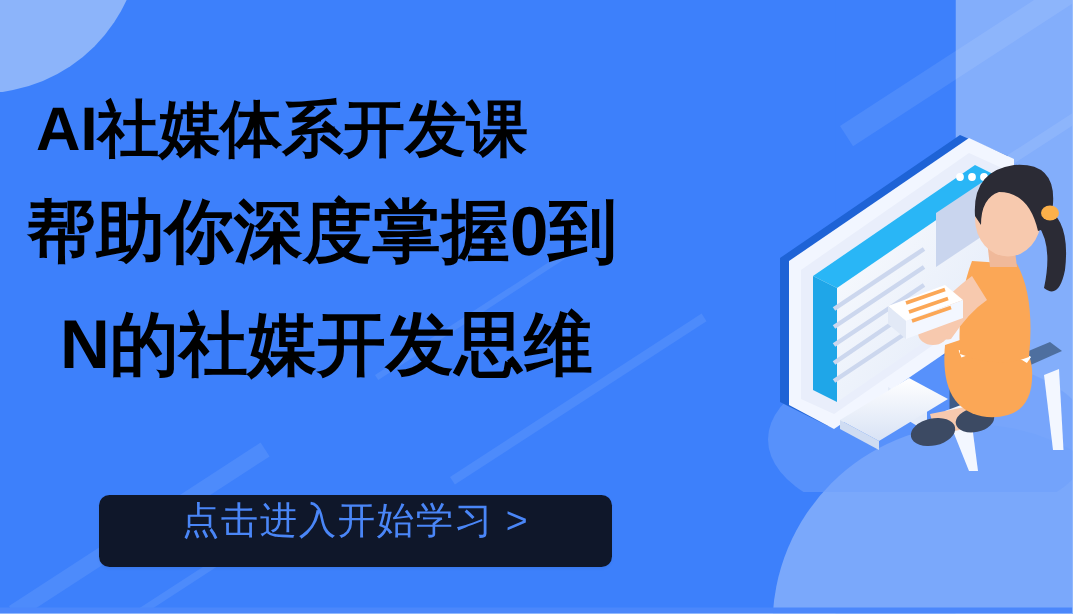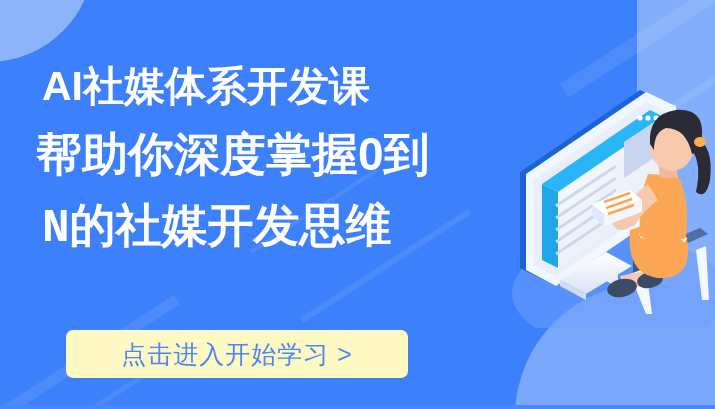--- a/index.html
+++ b/index.html
@@ -72,47 +72,47 @@
   .bottom-band {
     position: absolute;
     left: 0; bottom: 0;
     width: 715px; height: 4px;
     background: #4b87fb;
   }
 
   
   .headline {
     position: absolute;
-    left: 42px;
+    left: 24px;
     top: 66px;
     width: 490px;
-    color: #ffffff;
+    color: #000000;
     font-weight: 700;
     letter-spacing: 0px;
   }
   .hl-line {
     display: block;
     white-space: nowrap;
     line-height: 1.0;
   }
   .hl-line.l1 { font-size: 41px; margin-bottom: 24px; }
   .hl-line.l2 { font-size: 46px; margin-bottom: 29px; margin-left: -6px; }
-  .hl-line.l3 { font-size: 46px; margin-left: 0; font-family: Liberation Mono, monospace; }
+  .hl-line.l3 { font-size: 46px; margin-left: 16px; }
 
   
   .cta {
     position: absolute;
     left: 66px;
     top: 330px;
     width: 342px;
     height: 48px;
-    background: #fef9c3;
+    background: #0f172a;
     border-radius: 7px;
     display: flex;
-    align-items: center;
+    align-items: flex-start;
     justify-content: center;
     box-sizing: border-box;
     cursor: pointer;
     box-shadow: 0 1px 2px rgba(0,0,0,0.05);
   }
   .cta-label {
     color: #4a86f7;
     font-size: 25px;
     letter-spacing: 1px;
     white-space: nowrap;

